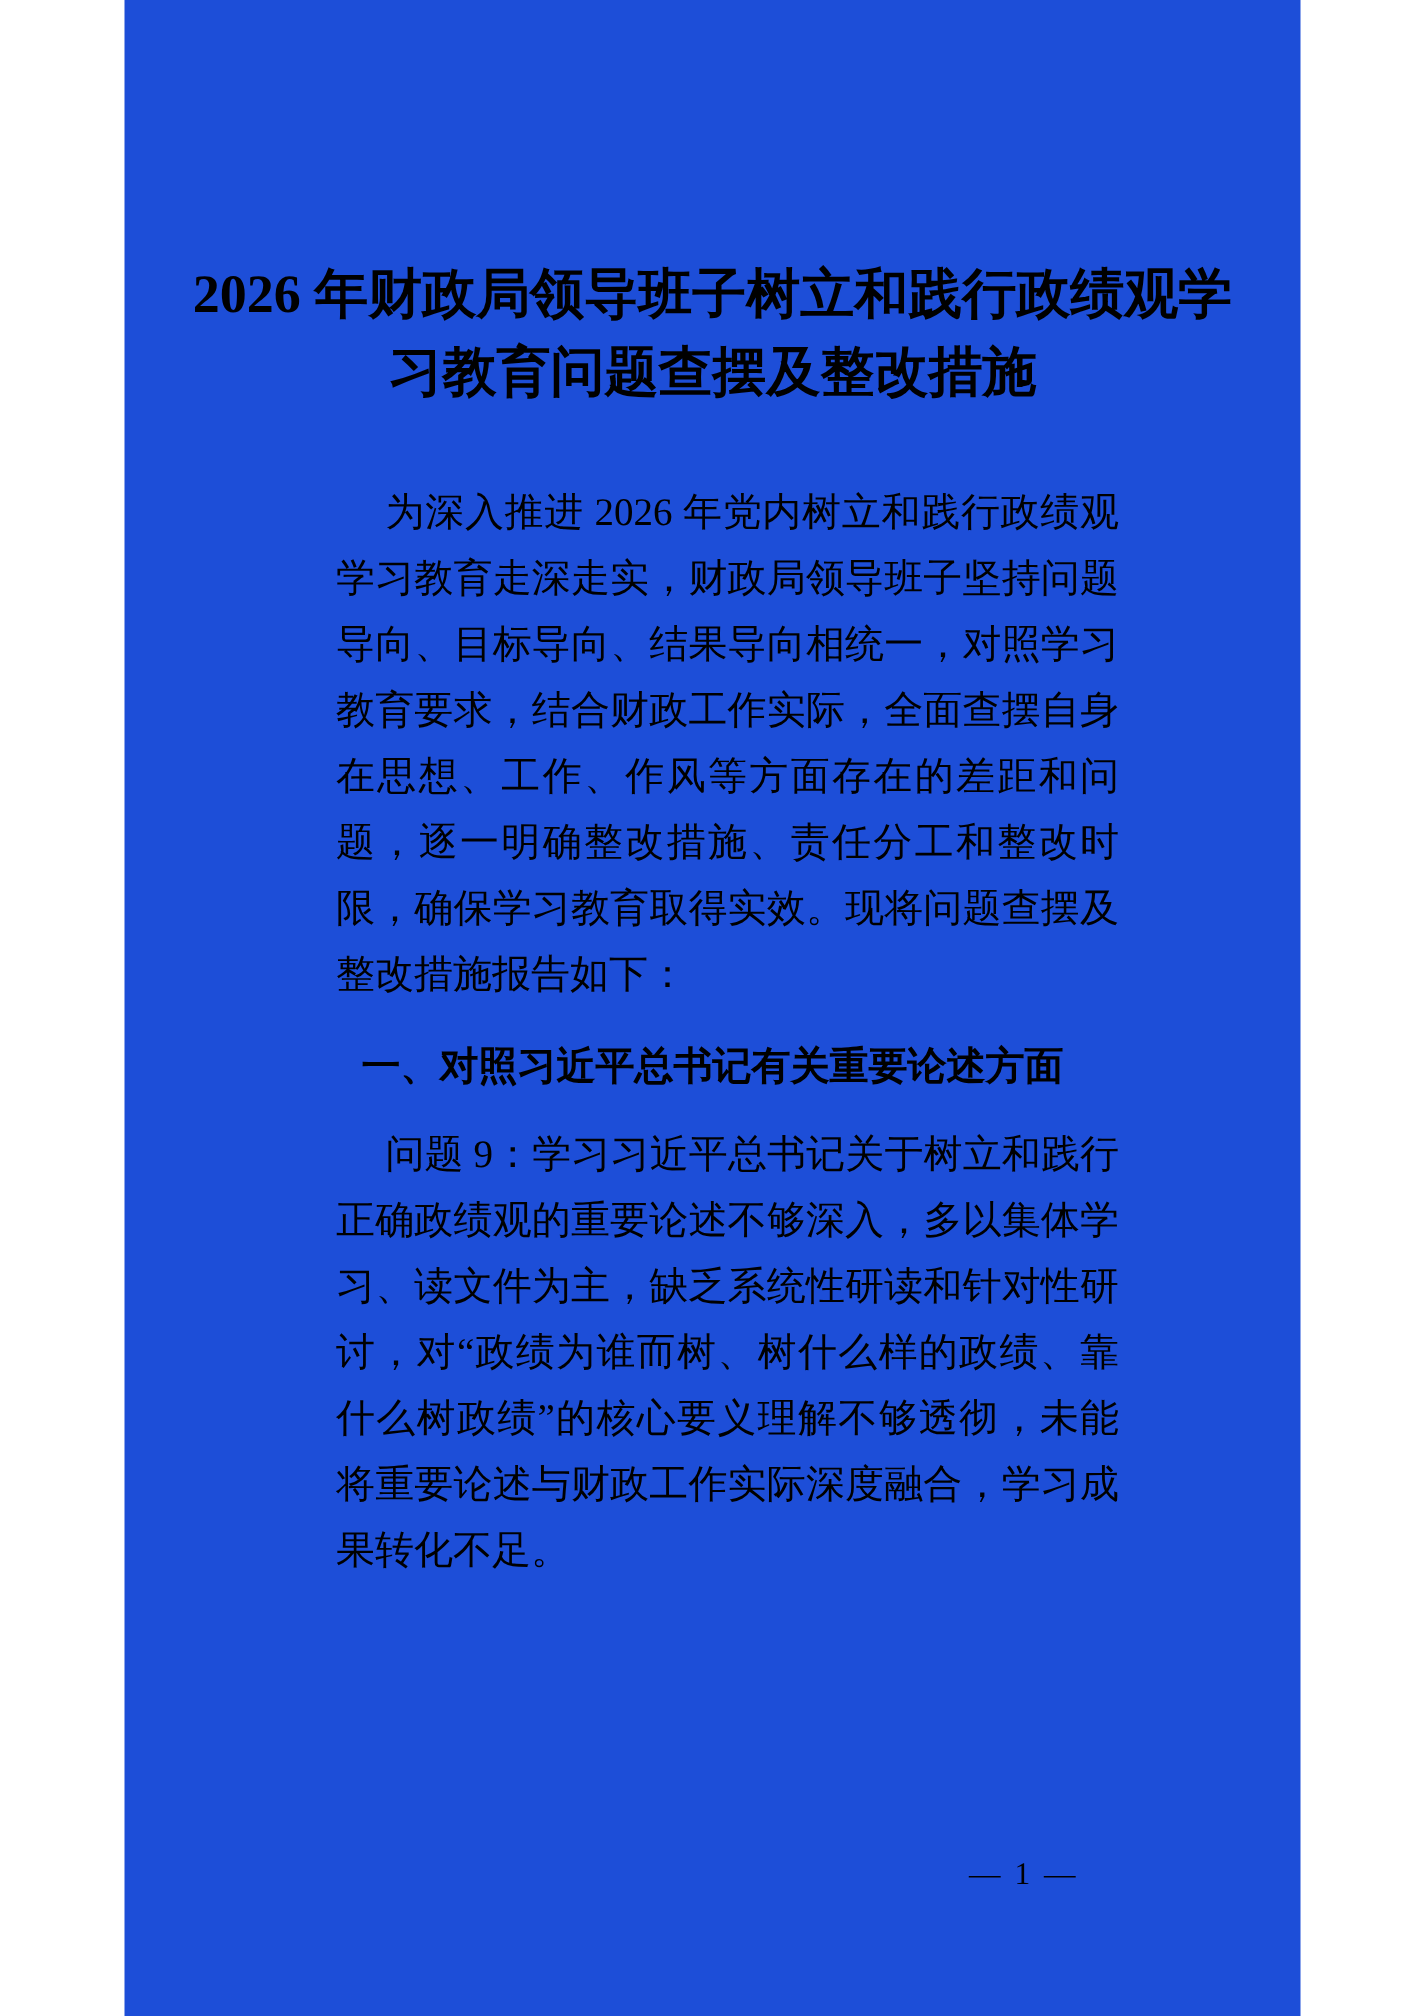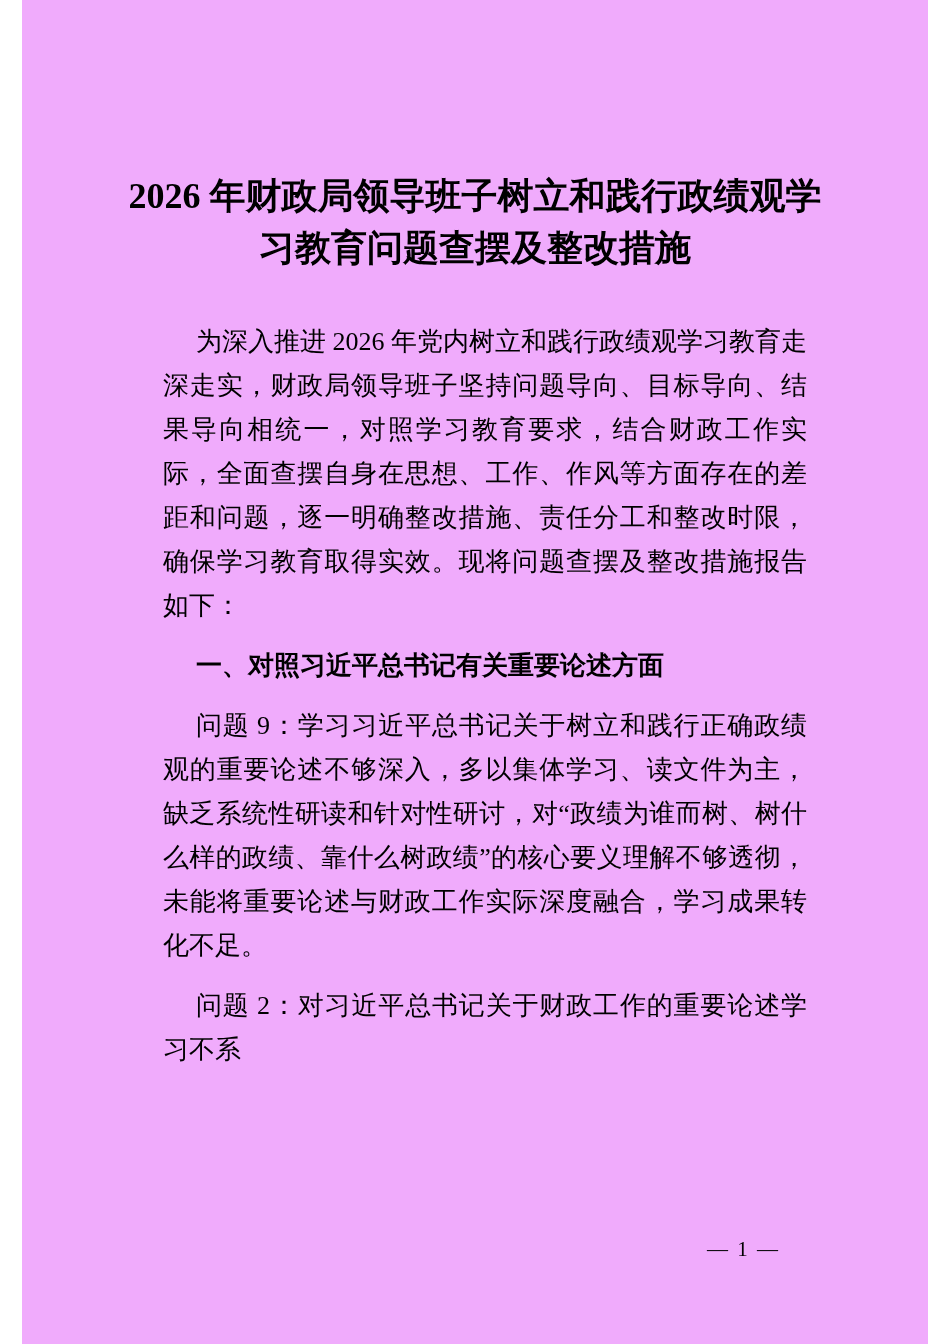--- a/index.html
+++ b/index.html
@@ -2,24 +2,24 @@
 <html><head>
 <meta charset="utf-8">
 <style>
   html, body {
     margin: 0;
     padding: 0;
     background: #ffffff;
   }
   .page {
     position: relative;
-    width: 906px;
+    width: 784px;
     height: 1344px;
     margin: 0 auto;
-    background: #f0abfc;
+    background: #1d4ed8;
     color: #000000;
     overflow: hidden;
     font-family: "Liberation Serif", "DejaVu Serif", serif;
   }
   .doc-title {
     margin: 0;
     padding-top: 170px;
     text-align: center;
     font-size: 36px;
     line-height: 52px;
@@ -37,26 +37,26 @@
     font-size: 26px;
     line-height: 44px;
     text-align: justify;
     color: #000000;
   }
   .para {
     margin: 16px;
     text-indent: 33px;
   }
   .section-heading {
-    margin: 16px;
+    margin: 0;
     font-size: 26px;
     line-height: 44px;
     text-indent: 33px;
     font-weight: 700;
-    font-family: Liberation Serif, serif;
+    font-family: Liberation Sans, sans-serif;
     text-align: left;
   }
   .page-footer {
     position: absolute;
     top: 1236px;
     right: 148px;
     font-size: 21px;
     line-height: 26px;
     letter-spacing: 2px;
     color: #000000;
@@ -74,18 +74,17 @@
   </h1>
 
   <div class="doc-body">
     <p class="para">为深入推进 2026 年党内树立和践行政绩观学习教育走深走实，财政局领导班子坚持问题导向、目标导向、结果导向相统一，对照学习教育要求，结合财政工作实际，全面查摆自身在思想、工作、作风等方面存在的差距和问题，逐一明确整改措施、责任分工和整改时限，确保学习教育取得实效。现将问题查摆及整改措施报告如下：</p>
 
     <h2 class="section-heading">一、对照习近平总书记有关重要论述方面</h2>
 
     <p class="para">问题 9：学习习近平总书记关于树立和践行正确政绩观的重要论述不够深入，多以集体学习、读文件为主，缺乏系统性研读和针对性研讨，对“政绩为谁而树、树什么样的政绩、靠什么树政绩”的核心要义理解不够透彻，未能将重要论述与财政工作实际深度融合，学习成果转化不足。</p>
 
 
-    <p class="para">问题 2：对习近平总书记关于财政工作的重要论述学习不系</p>
   </div>
 
   <div class="page-footer">— 1 —</div>
 
 </div>
 
 </body></html>

